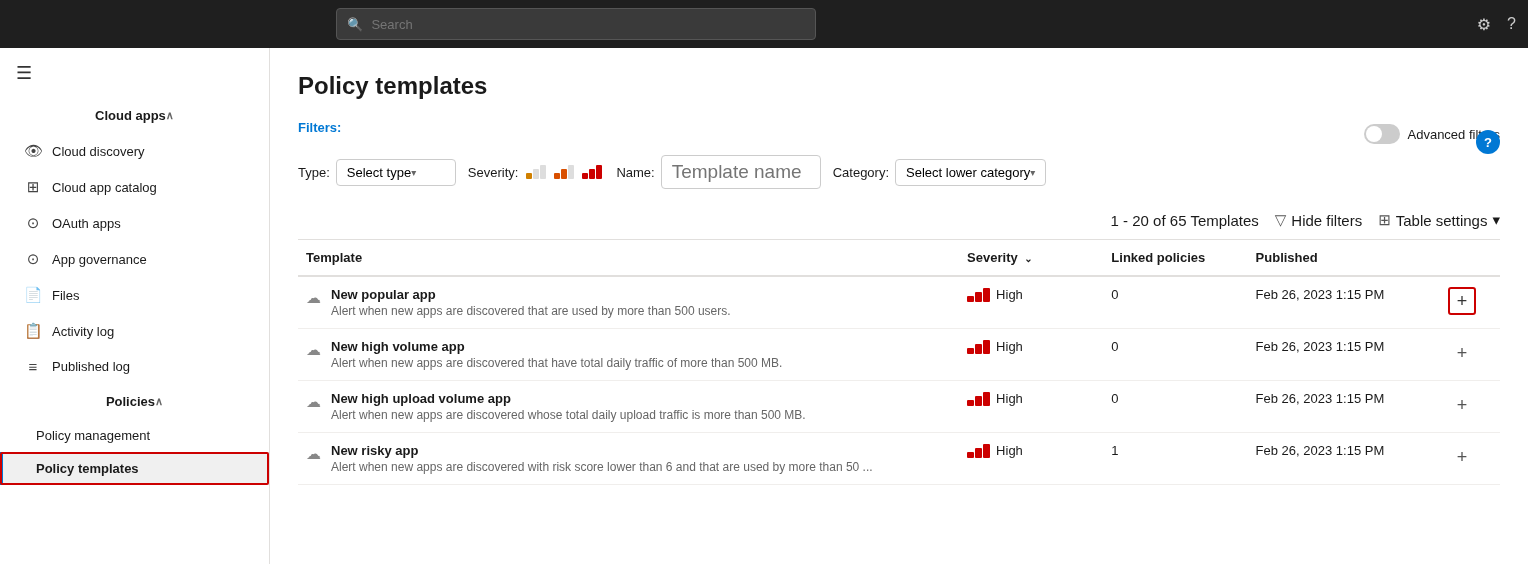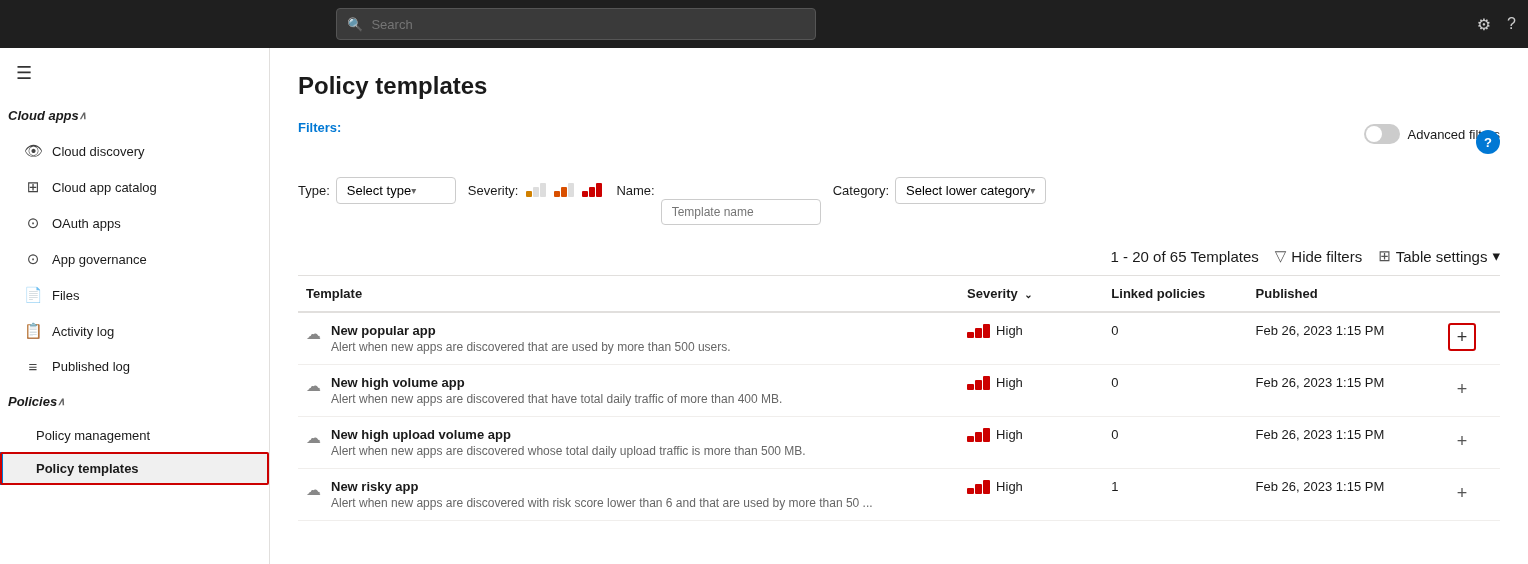--- a/index.html
+++ b/index.html
@@ -69,27 +69,26 @@
     }
     .sidebar-hamburger {
       padding: 14px 16px;
       cursor: pointer;
       color: #333;
       font-size: 18px;
     }
     .sidebar-group-header {
       display: flex;
       align-items: center;
-      justify-content: flex-start;
-      padding: 10px 8px;
+      justify-content: center;
+      padding: 10px 16px;
       font-size: 13px;
       font-weight: 600;
       color: #1a1a1a;
       cursor: pointer;
-      font-style: italic;
     }
     .sidebar-group-header .chevron { font-size: 11px; color: #666; }
     .sidebar-item {
       display: flex;
       align-items: center;
       gap: 10px;
       padding: 9px 16px 9px 24px;
       font-size: 13px;
       color: #1a1a1a;
       cursor: pointer;
@@ -143,24 +142,23 @@
     .severity-icons { display: flex; gap: 4px; align-items: center; }
     .sev-bar-group { display: flex; align-items: flex-end; gap: 1px; cursor: pointer; padding: 2px; border-radius: 3px; }
     .sev-bar { width: 6px; border-radius: 1px; }
     .sev-low .sev-bar { background: #d08000; }
     .sev-med .sev-bar { background: #d94f00; }
     .sev-high .sev-bar { background: #c00; }
     .name-input {
       border: 1px solid #ccc;
       border-radius: 4px;
       padding: 5px 10px;
-      font-size: 12px;
+      font-size: 19px;
       width: 160px;
       color: #888;
-      margin-top: 44px;
     }
     .toggle {
       width: 36px;
       height: 20px;
       background: #ccc;
       border-radius: 10px;
       position: relative;
       cursor: pointer;
     }
     .toggle::after {
@@ -485,21 +483,21 @@
     <td class="col-action">
               <div class="add-btn">+</div>
             </td>
   </tr>
           <tr>
     <td class="col-template">
       <div style="display:flex;align-items:flex-start;gap:10px;">
         <span class="row-icon" style="margin-top:2px;">☁</span>
         <div>
           <div class="template-name">New high volume app</div>
-          <div class="template-desc">Alert when new apps are discovered that have total daily traffic of more than 400 MB.</div>
+          <div class="template-desc">Alert when new apps are discovered that have total daily traffic of more than 500 MB.</div>
         </div>
       </div>
     </td>
     <td class="col-severity">
       <div class="sev-indicator">
         <div class="sev-bars-inline">
           <div class="sev-b" style="height:6px; background:#c00; width:7px; border-radius:1px;"></div>
           <div class="sev-b" style="height:10px; background:#c00; width:7px; border-radius:1px;"></div>
           <div class="sev-b" style="height:14px; background:#c00; width:7px; border-radius:1px;"></div>
         </div>

